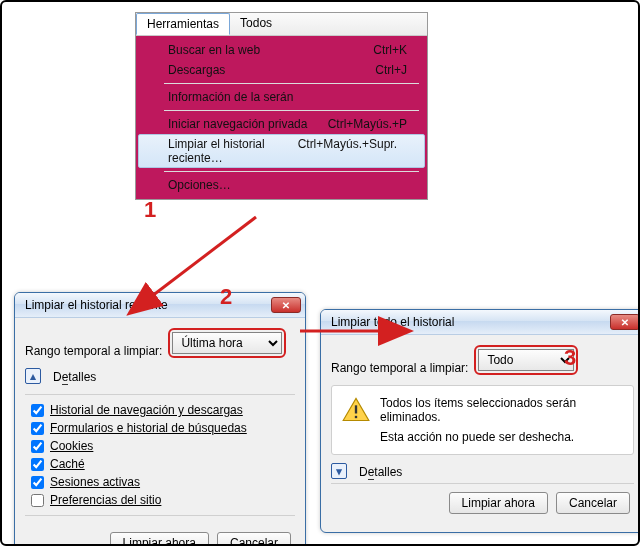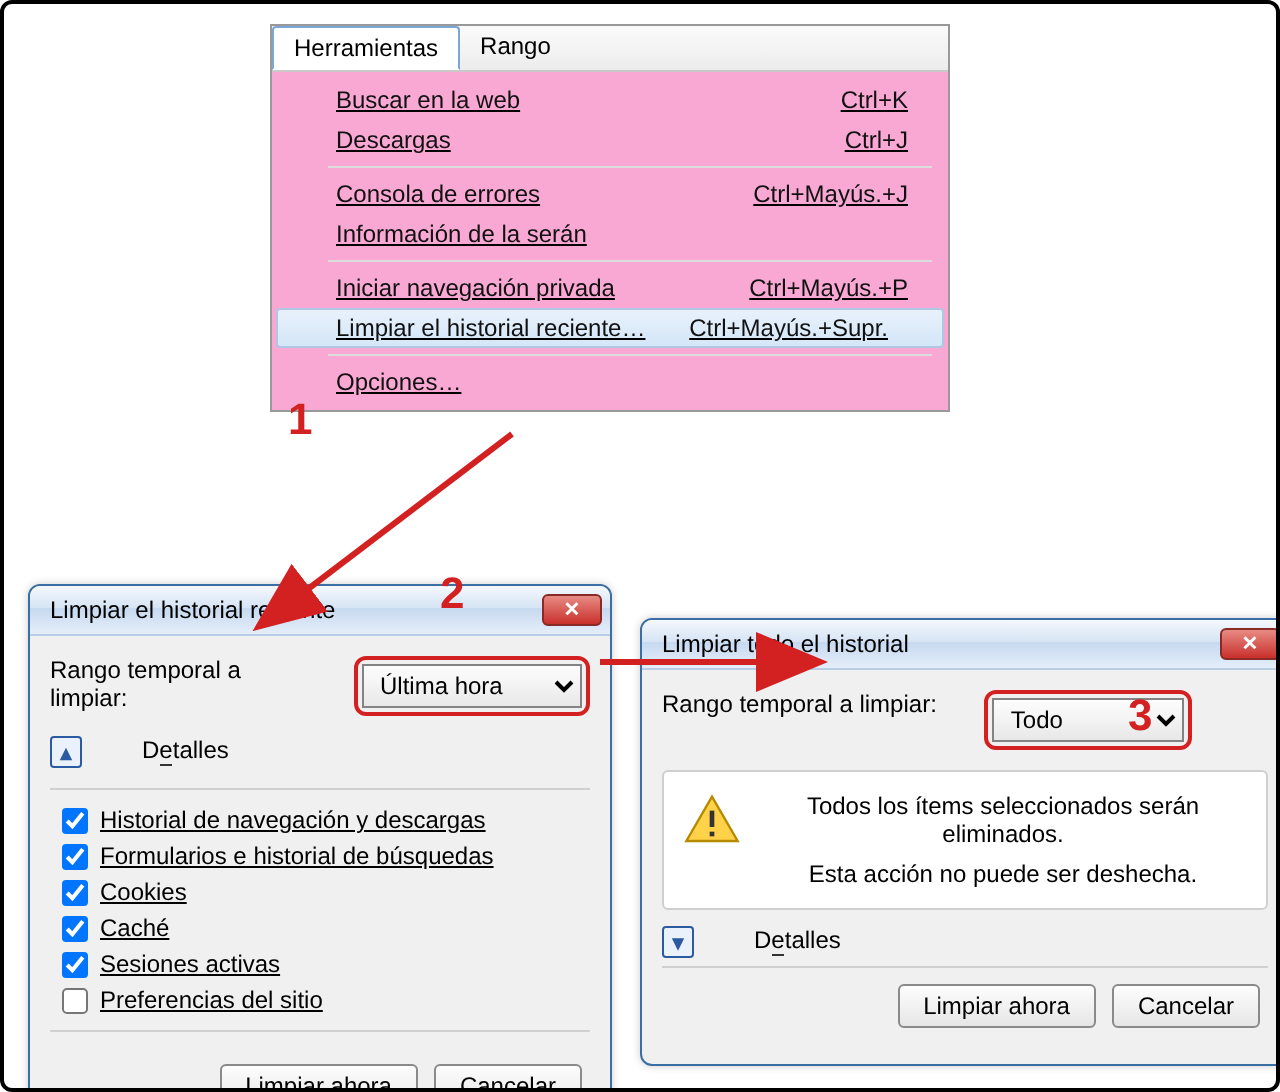--- a/index.html
+++ b/index.html
@@ -13,43 +13,42 @@
     position: relative;
     border: 2px solid #000;
     border-radius: 6px;
   }
   .panel {
     position: absolute;
     border: 1px solid #999;
     background: #fff;
   }
   .menu-panel {
-    left: 133px; top: 10px; width: 340px;
+    left: 133px; top: 10px; width: 293px;
     background: #f4f4f4;
     padding: 0;
   }
   .menubar {
     display: flex;
     background: linear-gradient(#fbfbfb,#ececec);
     border-bottom: 1px solid #c9c9c9;
     font-size: 12px;
   }
   .menubar .tab {
     padding: 3px 10px;
   }
   .menubar .tab.active {
     background: #fff;
     border: 1px solid #7aa7d8;
     border-bottom: 1px solid #fff;
     border-radius: 2px 2px 0 0;
   }
   .menu-body {
-    background: #f9a8d4;
+    background: #be185d;
     padding: 4px 2px;
-    text-decoration: underline;
   }
   .menu-item {
     display: flex;
     justify-content: space-between;
     padding: 3px 18px 3px 30px;
     font-size: 12px;
     color: #111;
     cursor: pointer;
     position: relative;
   }
@@ -84,21 +83,21 @@
   }
   .closebtn {
     width: 30px; height: 16px;
     background: linear-gradient(#e78b83,#c9302c);
     border: 1px solid #8a2a26;
     border-radius: 3px;
     display:flex;align-items:center;justify-content:center;
     color:#fff; font-weight:bold; font-size:10px;
   }
   .dlg-body { padding: 10px; }
-  .row { display:flex; align-items:flex-start; gap:24px; margin-bottom:10px; font-size:12px;}
+  .row { display:flex; align-items:flex-end; gap:6px; margin-bottom:10px; font-size:12px;}
   select.range {
     font-size:12px; padding:2px 4px; min-width:110px;
     border:1px solid #838383; background:linear-gradient(#fdfdfd,#e8e8e8);
   }
   .red-ring { border:2px solid #d32020; border-radius:6px; padding:2px; }
   .toggle {
     width:16px;height:16px;border:1px solid #2c5aa0;border-radius:2px;
     display:inline-flex;align-items:center;justify-content:center;
     background:#eaf1fb;color:#2c5aa0;font-size:11px;font-weight:bold;
     margin-right:6px;
@@ -109,53 +108,49 @@
   .btnbar { display:flex; justify-content:flex-end; gap:8px; padding:6px 4px 8px; }
   .btn {
     font-size:12px; padding:3px 12px;
     background:linear-gradient(#fdfdfd,#e6e6e6);
     border:1px solid #8a8a8a; border-radius:3px;
     text-decoration-color:#444;
     cursor:pointer;
   }
   .warn-box {
     display:flex; gap:10px; border:1px solid #cfcfcf; border-radius:3px;
-    background:#fff; padding:10px; margin:6px 0 8px; font-size:12px;text-align:center;
+    background:#fff; padding:10px; margin:6px 0 8px; font-size:12px;
   }
   .warn-icon svg{display:block}
   .callout {
     position:absolute; color:#d32020; font-weight:bold; font-size:22px;
     font-family: Arial, sans-serif;
   }
   .arrow { position:absolute; pointer-events:none; }
 
   .underline-letter { border-bottom:1px solid #333; }
 </style>
 </head>
 <body>
 
 <div class="panel menu-panel">
   <div class="menubar">
     <div class="tab active">Herramientas</div>
-    <div class="tab">Rango</div>
+    <div class="tab">Todos</div>
   </div>
   <div class="menu-body" id="menuBody">
       <div class="menu-item">
         <span>Buscar en la web</span>
         <span>Ctrl+K</span>
       </div>
       <div class="menu-item">
         <span>Descargas</span>
         <span>Ctrl+J</span>
       </div>
       <div class="menu-sep"></div>
-      <div class="menu-item">
-        <span>Consola de errores</span>
-        <span>Ctrl+Mayús.+J</span>
-      </div>
       <div class="menu-item">
         <span>Información de la serán</span>
         <span></span>
       </div>
       <div class="menu-sep"></div>
       <div class="menu-item">
         <span>Iniciar navegación privada</span>
         <span>Ctrl+Mayús.+P</span>
       </div>
       <div class="menu-item highlight">

